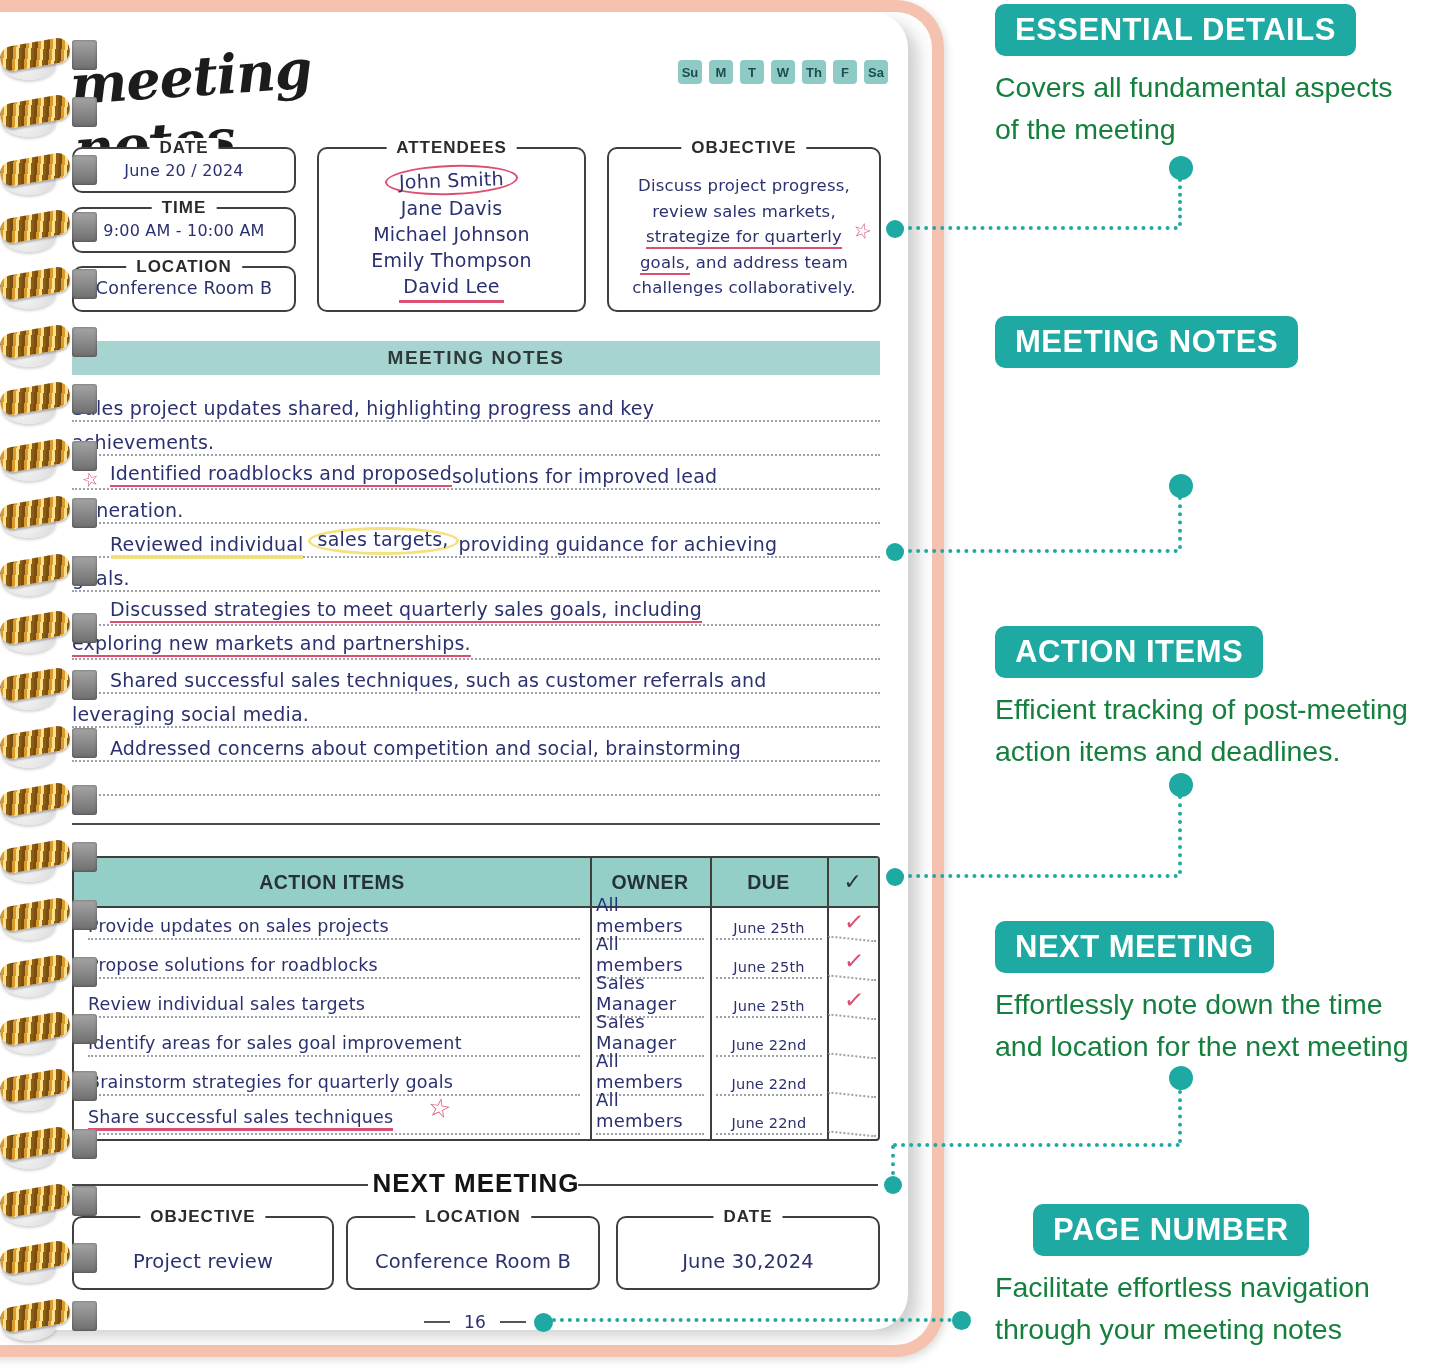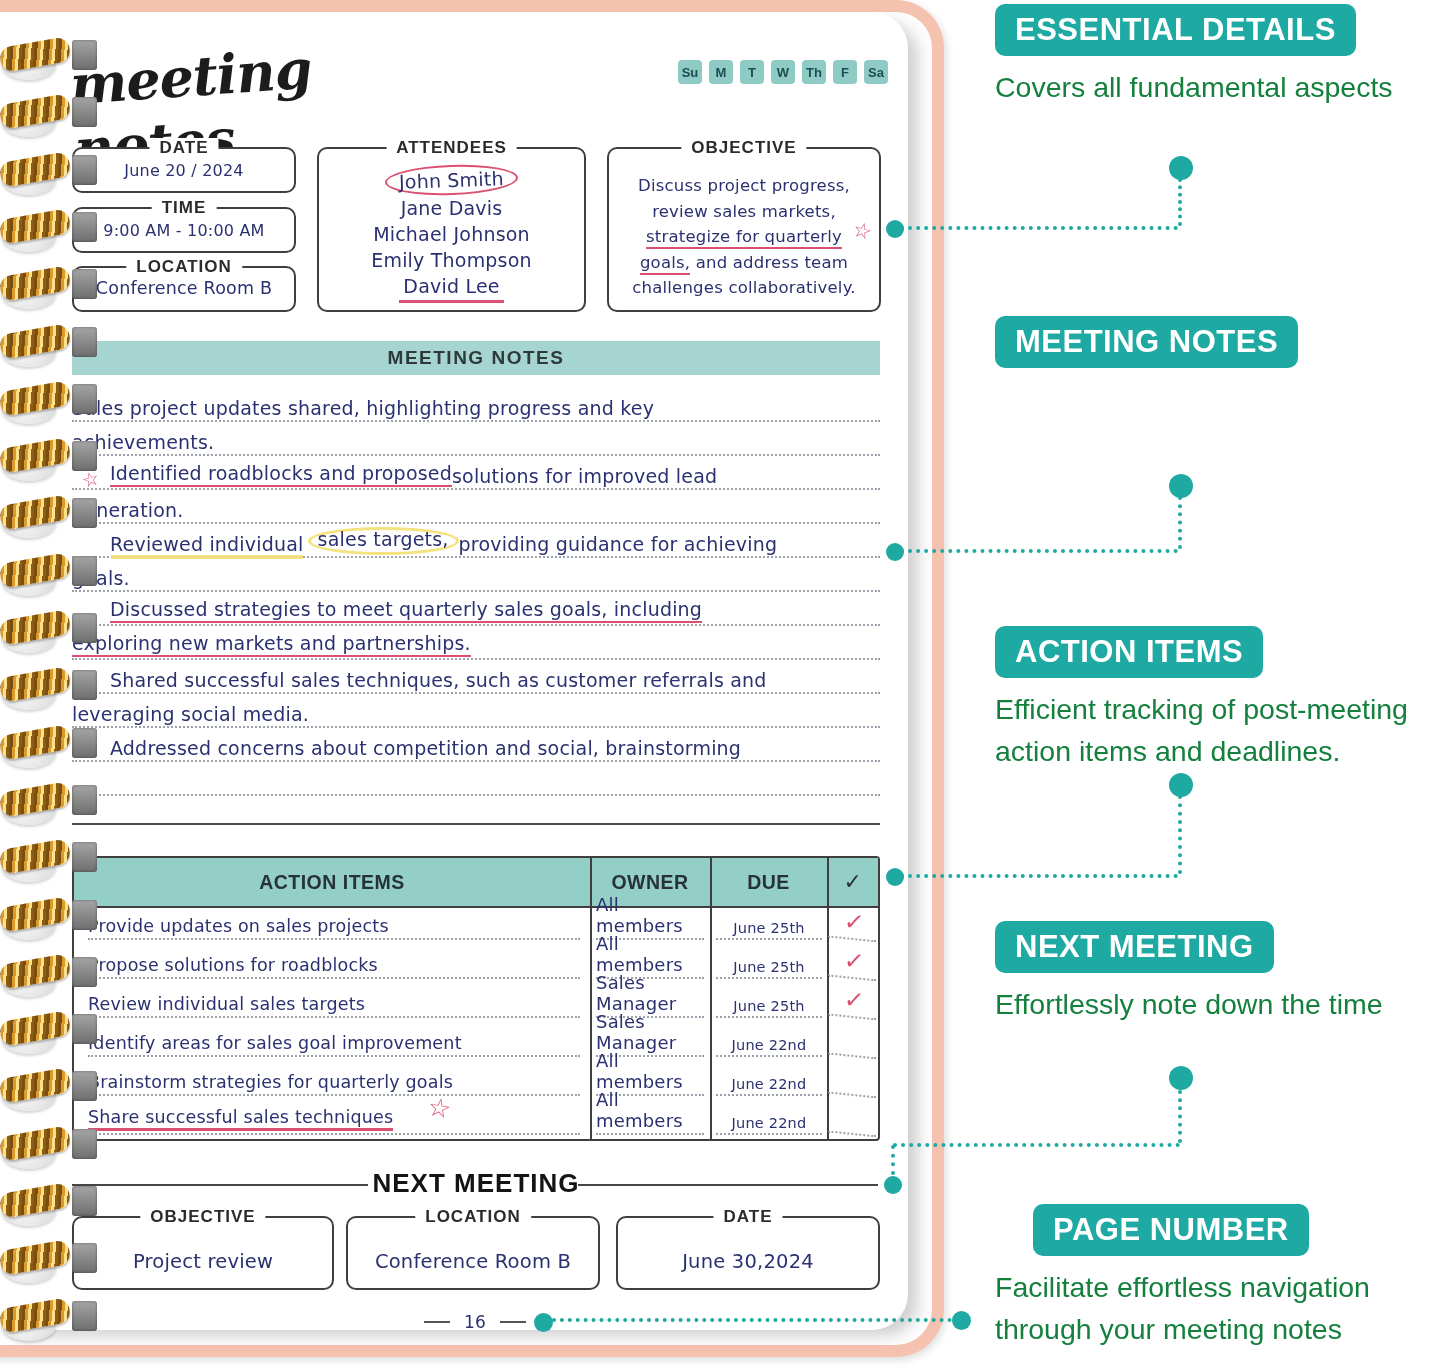--- a/index.html
+++ b/index.html
@@ -418,33 +418,35 @@
   <span class="vdots" style="left:891px;top:1145px;height:30px;"></span>
   <span class="dot" style="left:884px;top:1176px;width:18px;height:18px;"></span>
 
   <span class="dot" style="left:534px;top:1313px;width:19px;height:19px;"></span>
   <span class="hdots" style="left:552px;top:1318px;width:400px;"></span>
   <span class="dot" style="left:952px;top:1311px;width:19px;height:19px;"></span>
 
   <div class="badge" style="top:4px;">ESSENTIAL DETAILS</div>
   <div class="desc" style="top:66px;">
     <span>Covers all fundamental aspects</span>
+      <span>of the meeting</span>
   </div>
 
   <div class="badge" style="top:316px;">MEETING NOTES</div>
 
   <div class="badge" style="top:626px;">ACTION ITEMS</div>
   <div class="desc" style="top:688px;">
     <span>Efficient tracking of post-meeting</span>
       <span>action items and deadlines.</span>
   </div>
 
   <div class="badge" style="top:921px;">NEXT MEETING</div>
   <div class="desc" style="top:983px;">
     <span>Effortlessly note down the time</span>
+      <span>and location for the next meeting</span>
   </div>
 
   <div class="badge" style="top:1204px;margin-left:38px;">PAGE NUMBER</div>
   <div class="desc" style="top:1266px;">
     <span>Facilitate effortless navigation</span>
       <span>through your meeting notes</span>
   </div>
 
 </div>
 

